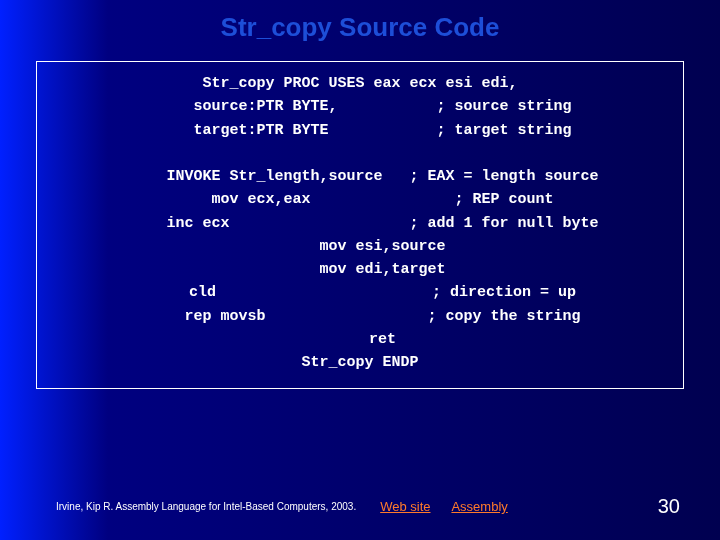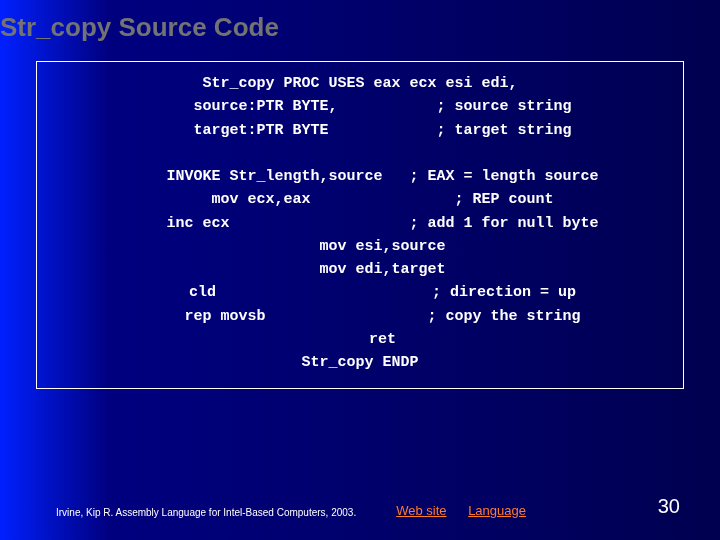--- a/index.html
+++ b/index.html
@@ -4,23 +4,24 @@
 <style>
   * { margin: 0; padding: 0; box-sizing: border-box; }
   html, body { width: 720px; height: 540px; overflow: hidden; }
   body {
     background: linear-gradient(to right, #0020ff 0%, #000080 15%, #000050 100%);
     font-family: Arial, Helvetica, sans-serif;
     color: #fff;
     position: relative;
   }
   .title {
+    text-align: center;
     font-size: 26px;
     font-weight: bold;
-    color: #737373;
+    color: #1d4ed8;
     padding-top: 12px;
     padding-bottom: 18px;
   }
   .code-box {
     margin: 0 36px 0 36px;
     border: 1px solid #fff;
     padding: 10px 12px 14px 12px;
   }
   .code {
     font-family: "Courier New", Courier, monospace;
@@ -31,22 +32,21 @@
     color: #fff;
     text-align: center;
   }
   .footer {
     position: absolute;
     bottom: 22px;
     left: 0;
     right: 0;
     padding: 0 40px 0 56px;
     display: flex;
-    align-items: flex-end;
-    gap: 16px;
+    align-items: center;
   }
   .citation {
     font-size: 10px;
     color: #fff;
     flex: 0 0 auto;
   }
   .links {
     margin-left: 24px;
     font-size: 13px;
     flex: 1 1 auto;
@@ -82,16 +82,16 @@
 <span>     cld                        ; direction = up</span>
 <span>     rep movsb                  ; copy the string</span>
 <span>     ret</span>
 <span>Str_copy ENDP</span></div>
 </div>
 
 <div class="footer">
   <span class="citation">Irvine, Kip R. Assembly Language for Intel-Based Computers, 2003.</span>
   <span class="links">
     <span class="link">Web site</span>
-    <span class="link">Language</span>
+    <span class="link">Assembly</span>
   </span>
   <span class="pagenum">30</span>
 </div>
 
 </body></html>

